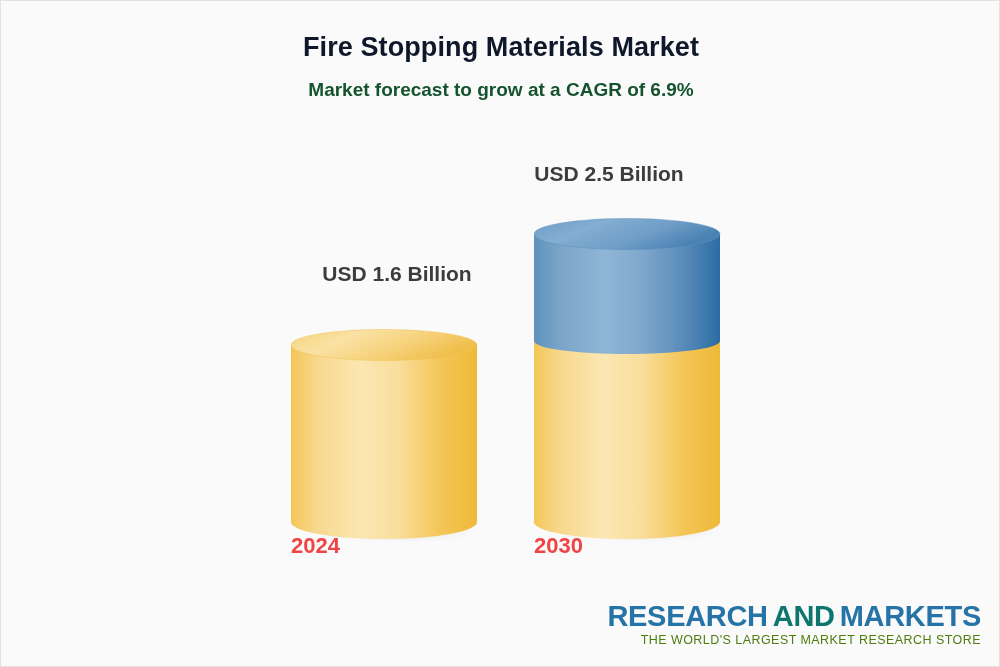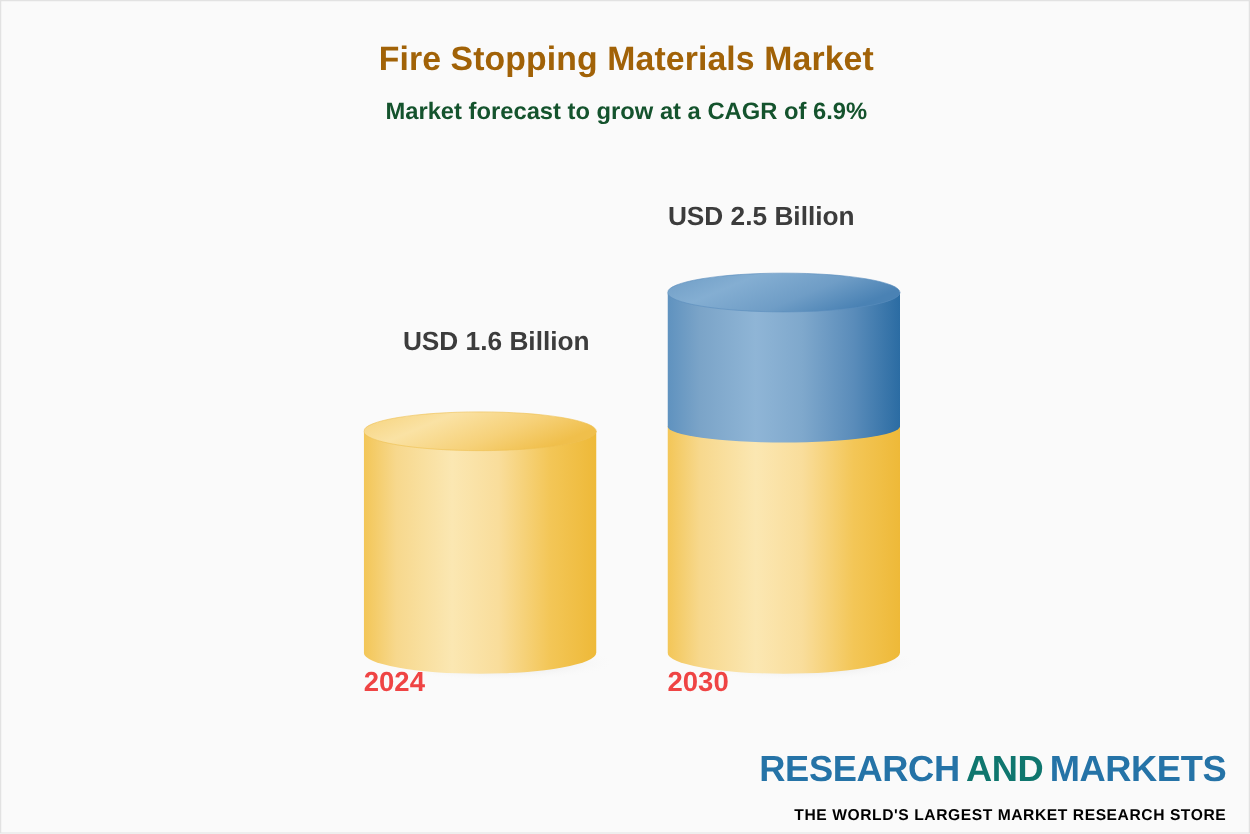--- a/index.html
+++ b/index.html
@@ -25,21 +25,21 @@
   .header {
     position: absolute;
     left: 0;
     top: 30px;
     width: 1000px;
     text-align: center;
   }
   .chart-title {
     font-size: 27px;
     font-weight: bold;
-    color: #a16207;
+    color: #0f172a;
     letter-spacing: 0.1px;
     line-height: 1.2;
     margin: 0;
   }
   .chart-subtitle {
     font-size: 19px;
     font-weight: bold;
     color: #14532d;
     margin: 16px 0 0 0;
     line-height: 1.2;
@@ -109,24 +109,24 @@
     color: #2573a7;
     letter-spacing: -0.3px;
     line-height: 1.05;
     white-space: nowrap;
   }
   .logo-main .accent { color: #0f766e; }
   .logo-main .word { margin-left: 5px; }
   .logo-main .word:first-child { margin-left: 4px; }
   .logo-tag {
     font-size: 12.5px;
-    font-weight: bold;
-    color: #000000;
+    font-weight: normal;
+    color: #4d7c0f;
     letter-spacing: 0.45px;
-    margin-top: 15px;
+    margin-top: 3px;
     line-height: 1.1;
     white-space: nowrap;
   }
 </style>
 </head>
 <body>
 
 <div class="canvas">
 
   <div class="header">

